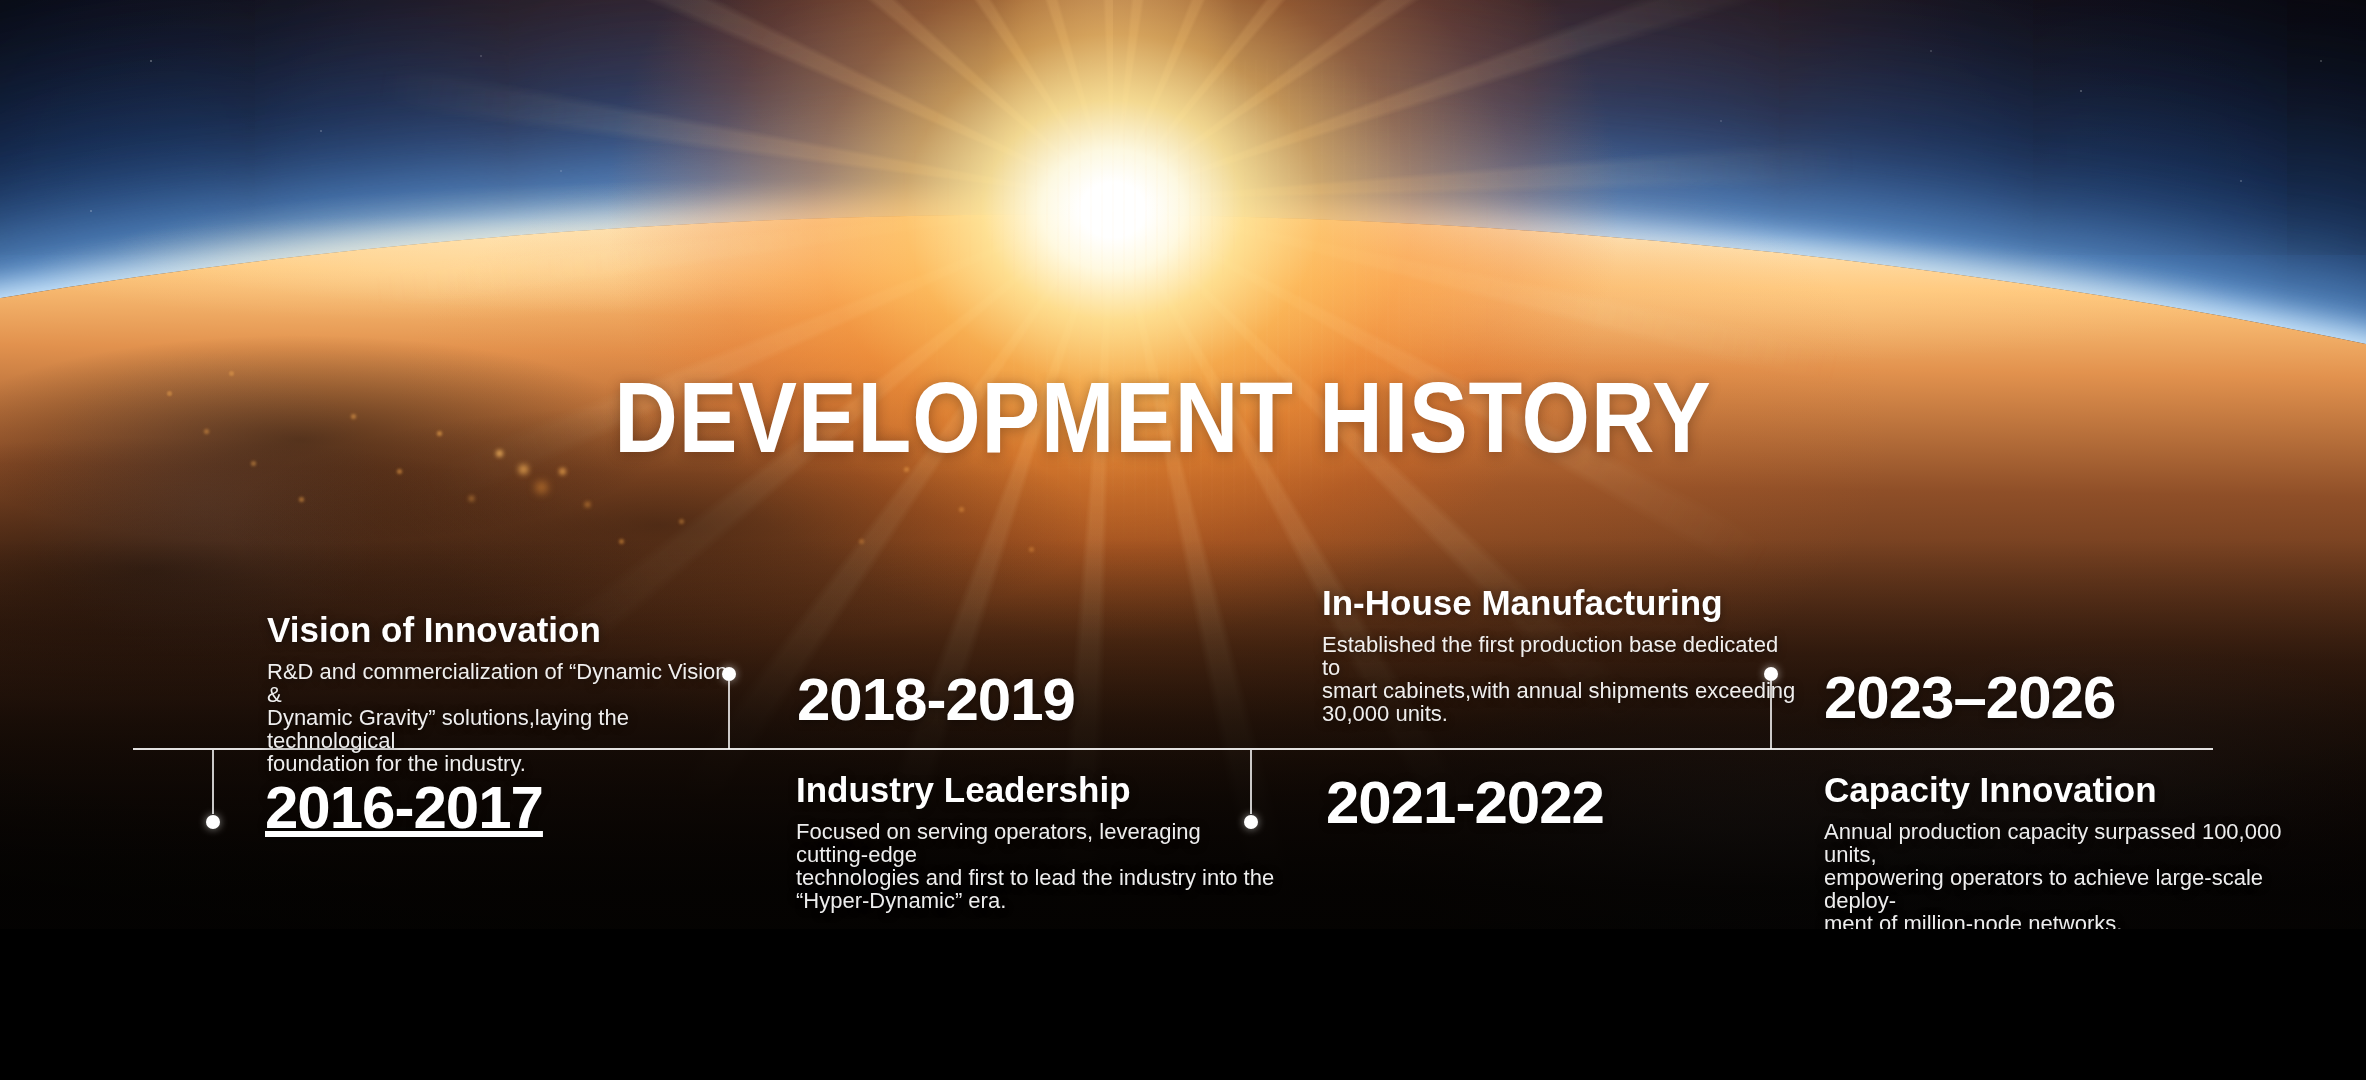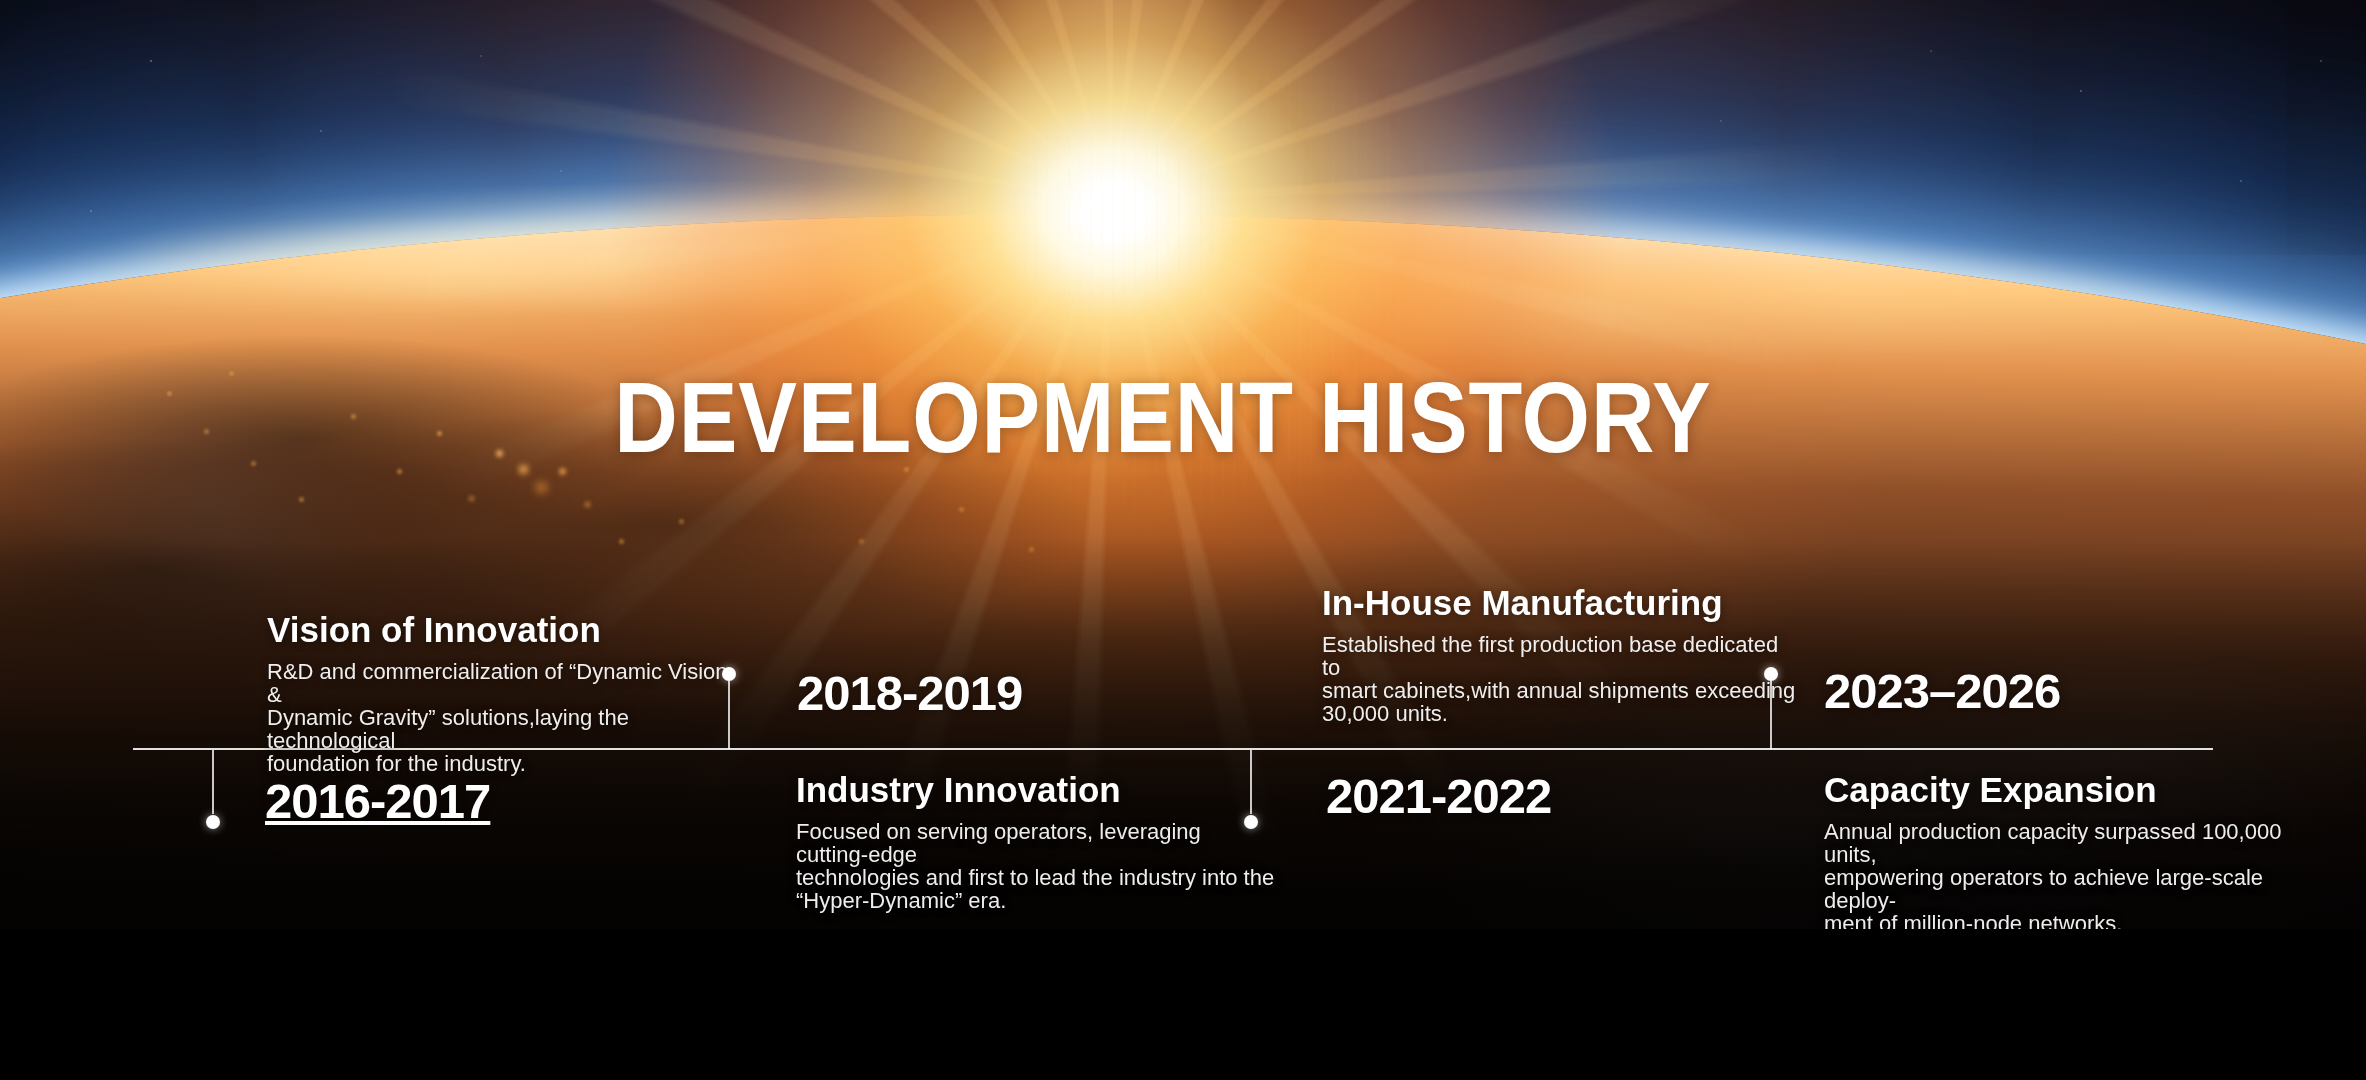--- a/index.html
+++ b/index.html
@@ -122,21 +122,21 @@
     text-shadow:0 2px 14px rgba(40,15,0,.35);
     white-space:nowrap;
   }
   .tl-line{position:absolute;left:133px;top:748px;width:2080px;height:2px;background:rgba(255,255,255,.88);}
   .tl-stem{position:absolute;width:2px;background:rgba(255,255,255,.78);}
   .tl-dot{
     position:absolute;width:14px;height:14px;border-radius:50%;background:#fff;
     box-shadow:0 0 8px rgba(255,255,255,.55);
   }
   .tl-year{
-    position:absolute;font-size:49px;font-weight:700;letter-spacing:-1px;line-height:1.05;
+    position:absolute;font-size:60px;font-weight:700;letter-spacing:-1px;line-height:1.05;
     color:#fff;text-shadow:0 1px 10px rgba(0,0,0,.45);white-space:nowrap;
   }
   .tl-block{position:absolute;width:480px;}
   .tl-heading{
     margin:0;font-size:35px;font-weight:700;line-height:44px;color:#fff;
     text-shadow:0 1px 10px rgba(0,0,0,.45);white-space:nowrap;
   }
   .tl-desc{
     margin:8px 0 0 0;font-size:22px;line-height:23px;font-weight:400;
     color:rgba(255,255,255,.93);white-space:pre-line;
@@ -174,40 +174,40 @@
       <p class="tl-desc">R&amp;D and commercialization of “Dynamic Vision &amp;
 Dynamic Gravity” solutions,laying the technological
 foundation for the industry.</p>
     </div>
     <div class="tl-year" style="left:265px;top:776px;text-decoration:underline;">2016-2017</div>
 
     <div class="tl-stem" style="left:728px;top:681px;height:68px;"></div>
     <div class="tl-dot" style="left:722px;top:667px;"></div>
     <div class="tl-year" style="left:797px;top:668px;">2018-2019</div>
     <div class="tl-block" style="left:796px;top:768px;">
-      <h3 class="tl-heading">Industry Innovation</h3>
+      <h3 class="tl-heading">Industry Leadership</h3>
       <p class="tl-desc">Focused on serving operators, leveraging cutting-edge
 technologies and first to lead the industry into the
 “Hyper-Dynamic” era.</p>
     </div>
 
     <div class="tl-stem" style="left:1250px;top:750px;height:64px;"></div>
     <div class="tl-dot" style="left:1244px;top:815px;"></div>
     <div class="tl-block" style="left:1322px;top:581px;">
       <h3 class="tl-heading">In-House Manufacturing</h3>
       <p class="tl-desc">Established the first production base dedicated to
 smart cabinets,with annual shipments exceeding
 30,000 units.</p>
     </div>
     <div class="tl-year" style="left:1326px;top:771px;">2021-2022</div>
 
     <div class="tl-stem" style="left:1770px;top:681px;height:68px;"></div>
     <div class="tl-dot" style="left:1764px;top:667px;"></div>
     <div class="tl-year" style="left:1824px;top:666px;">2023–2026</div>
     <div class="tl-block" style="left:1824px;top:768px;">
-      <h3 class="tl-heading">Capacity Expansion</h3>
+      <h3 class="tl-heading">Capacity Innovation</h3>
       <p class="tl-desc">Annual production capacity surpassed 100,000 units,
 empowering operators to achieve large-scale deploy-
 ment of million-node networks.</p>
     </div>
 
   </div>
 </div>
 
 </body></html>

